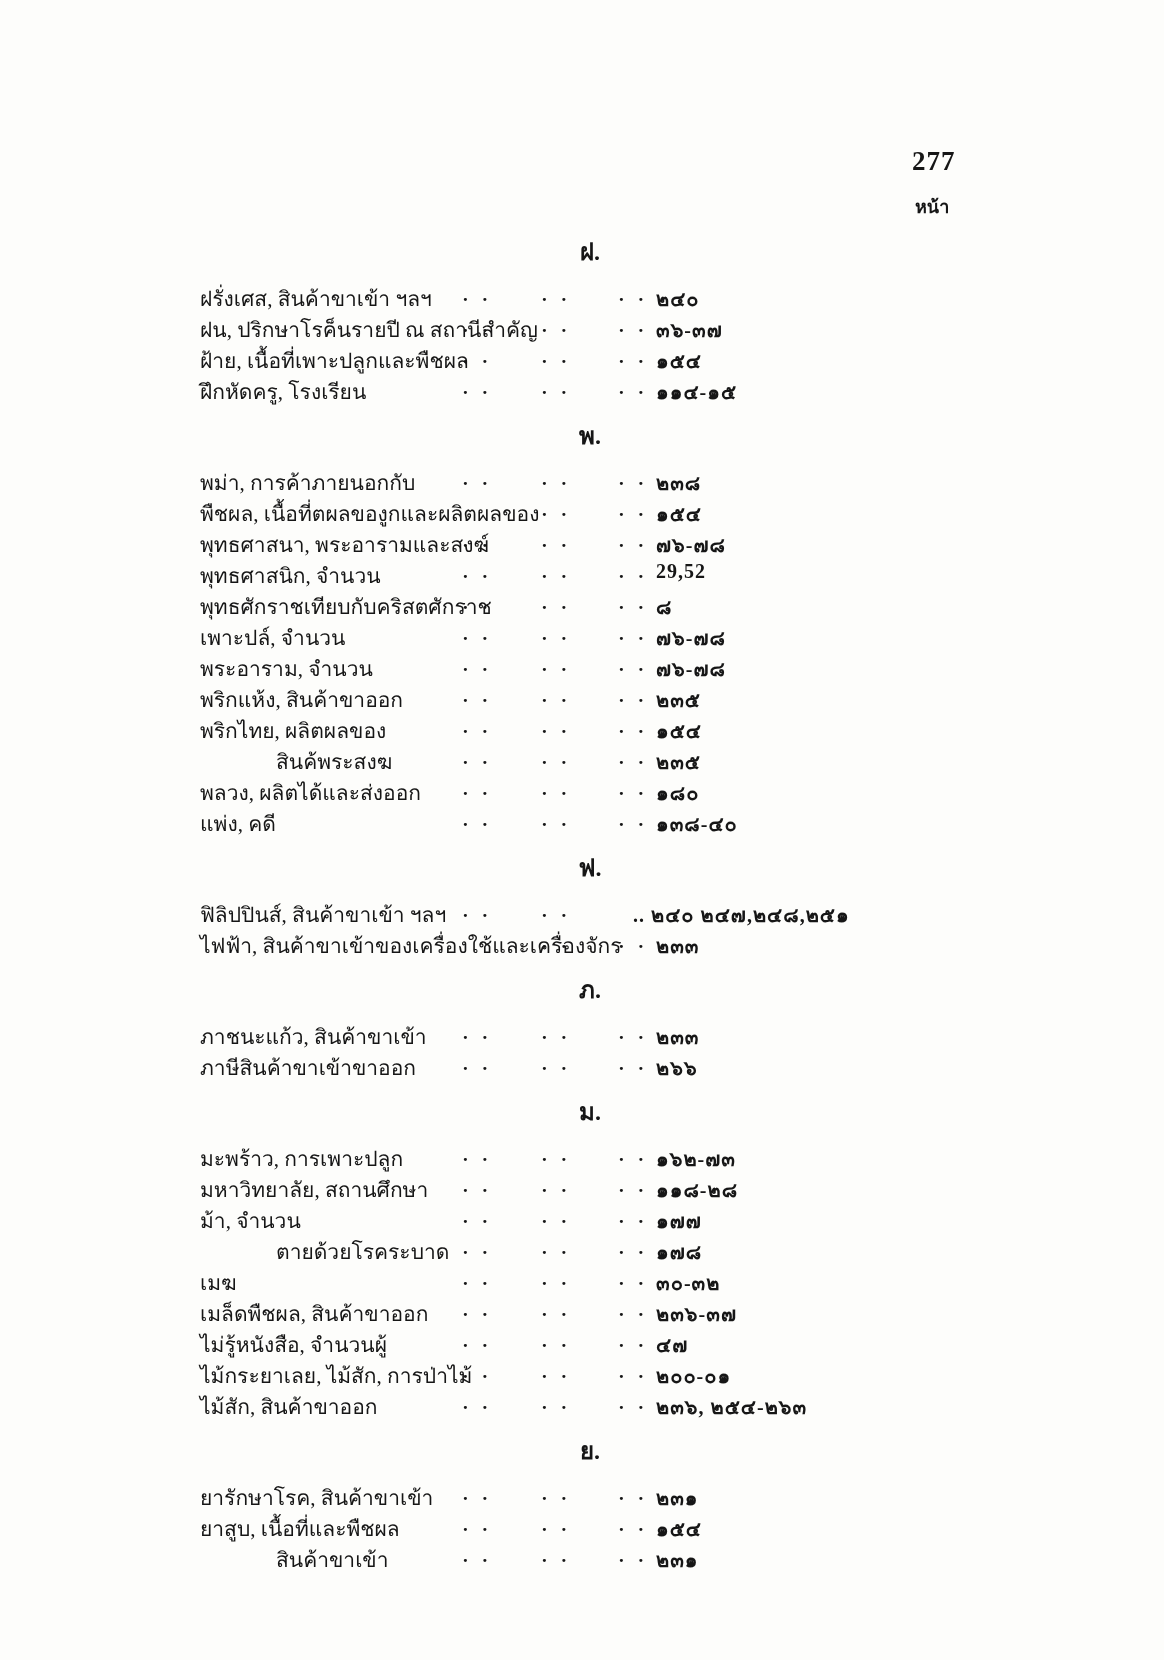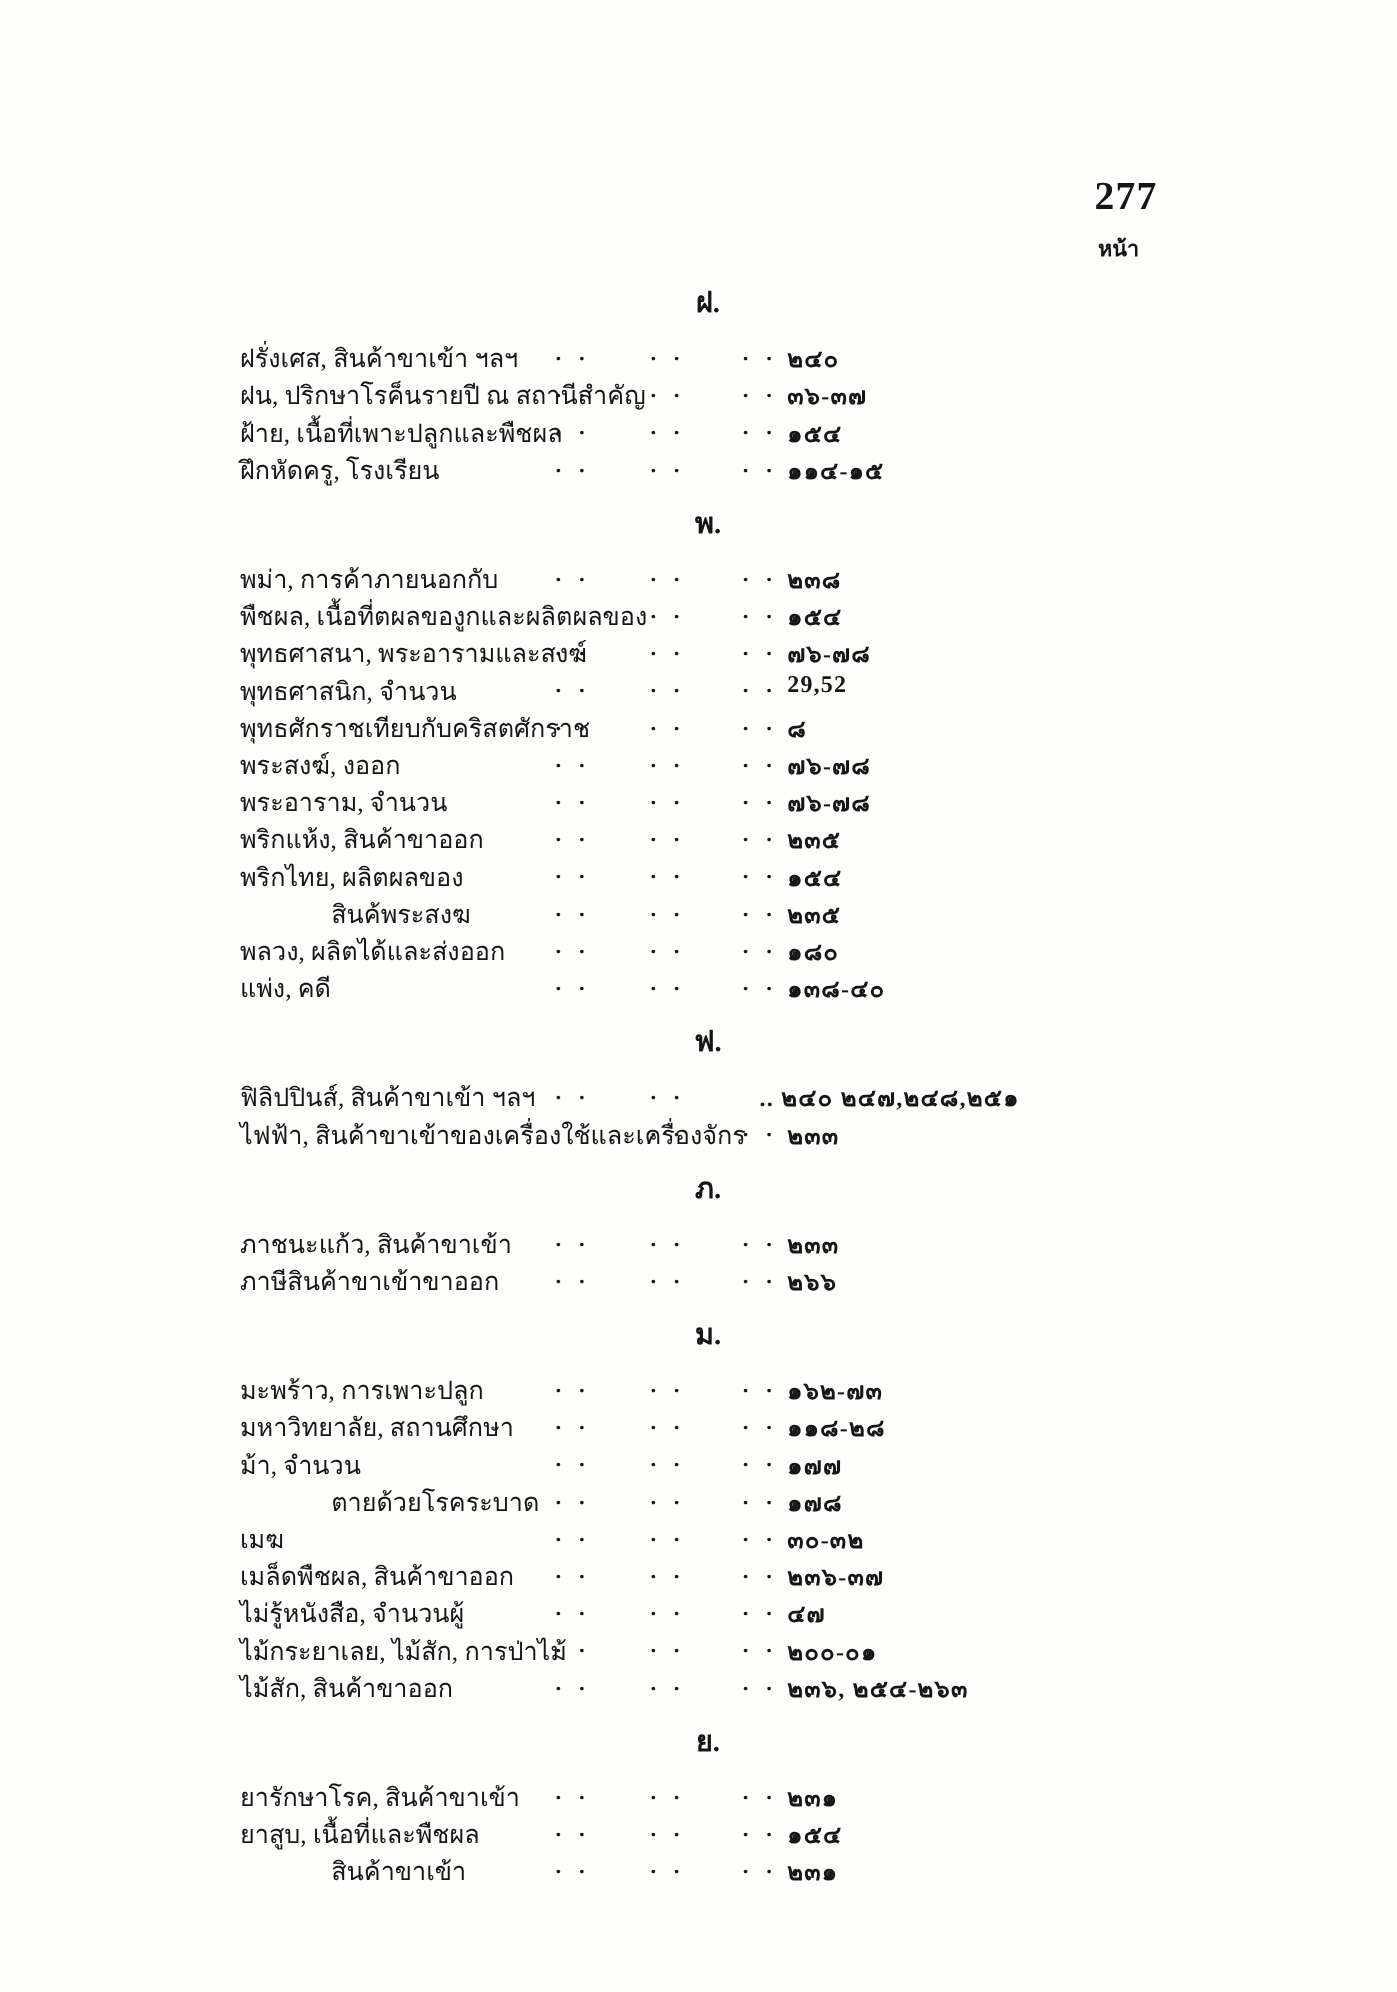--- a/index.html
+++ b/index.html
@@ -6,21 +6,21 @@
   body {
     width:1164px; height:1660px;
     background:#fdfdfb;
     font-family:"Liberation Serif", serif;
     color:#161616;
     position:relative;
     overflow:hidden;
   }
   .pageno {
     position:absolute; left:912px; top:146px;
-    font-size:33px; font-weight:bold; letter-spacing:1px;
+    font-size:27px; font-weight:bold; letter-spacing:1px;
   }
   .colhead {
     position:absolute; left:915px; top:192px;
     font-size:18px; font-weight:bold;
   }
   .index {
     position:absolute; left:200px; top:222px; width:790px;
   }
   .letter {
     margin:0; width:780px;
@@ -128,21 +128,21 @@
 
   <div class="row">
     <span class="term">พุทธศักราชเทียบกับคริสตศักราช</span>
     <span class="dots d1">. .</span>
     <span class="dots d2">. .</span>
     <span class="dots d3">. .</span>
     <span class="pageref">๘</span>
   </div>
 
   <div class="row">
-    <span class="term">พระสงฆ์, งออก</span>
+    <span class="term">เพาะปล์, จำนวน</span>
     <span class="dots d1">. .</span>
     <span class="dots d2">. .</span>
     <span class="dots d3">. .</span>
     <span class="pageref">๗๖-๗๘</span>
   </div>
 
   <div class="row">
     <span class="term">พระอาราม, จำนวน</span>
     <span class="dots d1">. .</span>
     <span class="dots d2">. .</span>

